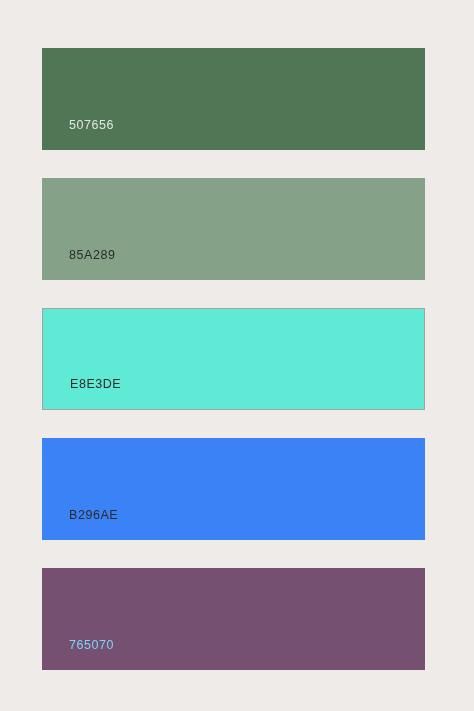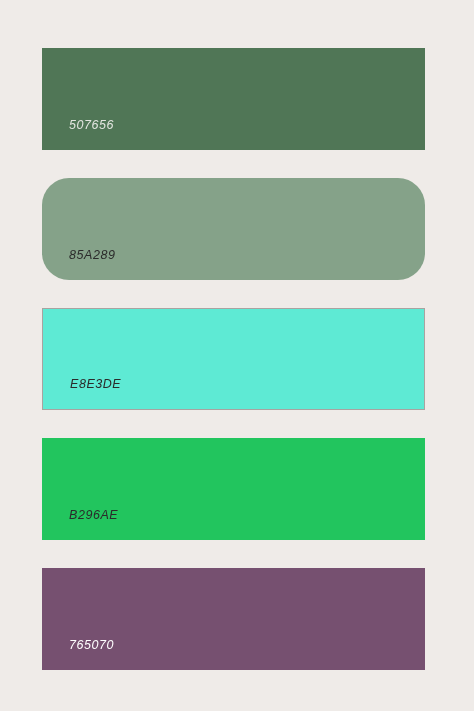--- a/index.html
+++ b/index.html
@@ -18,21 +18,20 @@
 
   #palette-board {
     position: relative;
     width: 474px;
     height: 711px;
     box-sizing: border-box;
     display: flex;
     flex-direction: column;
     justify-content: flex-start;
     padding: 48px 49px 48px 42px;
-    font-style: italic;
   }
 
   .swatch {
     position: relative;
     box-sizing: border-box;
     width: 383px;
     height: 102px;
     flex: 0 0 auto;
     margin-bottom: 28px;
     border: 0 solid transparent;
@@ -60,29 +59,29 @@
 </style>
 </head>
 <body style="background: rgb(239, 235, 232);">
 
 <div id="palette-board" style="background: rgb(239, 235, 232);">
 
   <div class="swatch" style="background: rgb(80, 118, 86);">
     <span class="swatch-label" style="color: rgb(227, 230, 224);">507656</span>
   </div>
 
-  <div class="swatch" style="background: rgb(133, 162, 137); border-radius: 27px;">
+  <div class="swatch" style="background: rgb(133, 162, 137);">
     <span class="swatch-label" style="color: rgb(43, 43, 43);">85A289</span>
   </div>
 
   <div class="swatch bordered" style="background: #5eead4; border-color: rgb(169, 163, 160);">
     <span class="swatch-label" style="color: rgb(43, 43, 43);">E8E3DE</span>
   </div>
 
-  <div class="swatch" style="background: #22c55e; text-align: center;">
+  <div class="swatch" style="background: #3b82f6; text-align: center;">
     <span class="swatch-label" style="color: rgb(43, 43, 43);">B296AE</span>
   </div>
 
   <div class="swatch" style="background: rgb(118, 80, 112);">
-    <span class="swatch-label" style="color: #ffffff;">765070</span>
+    <span class="swatch-label" style="color: #7dd3fc;">765070</span>
   </div>
 
 </div>
 
 </body></html>

